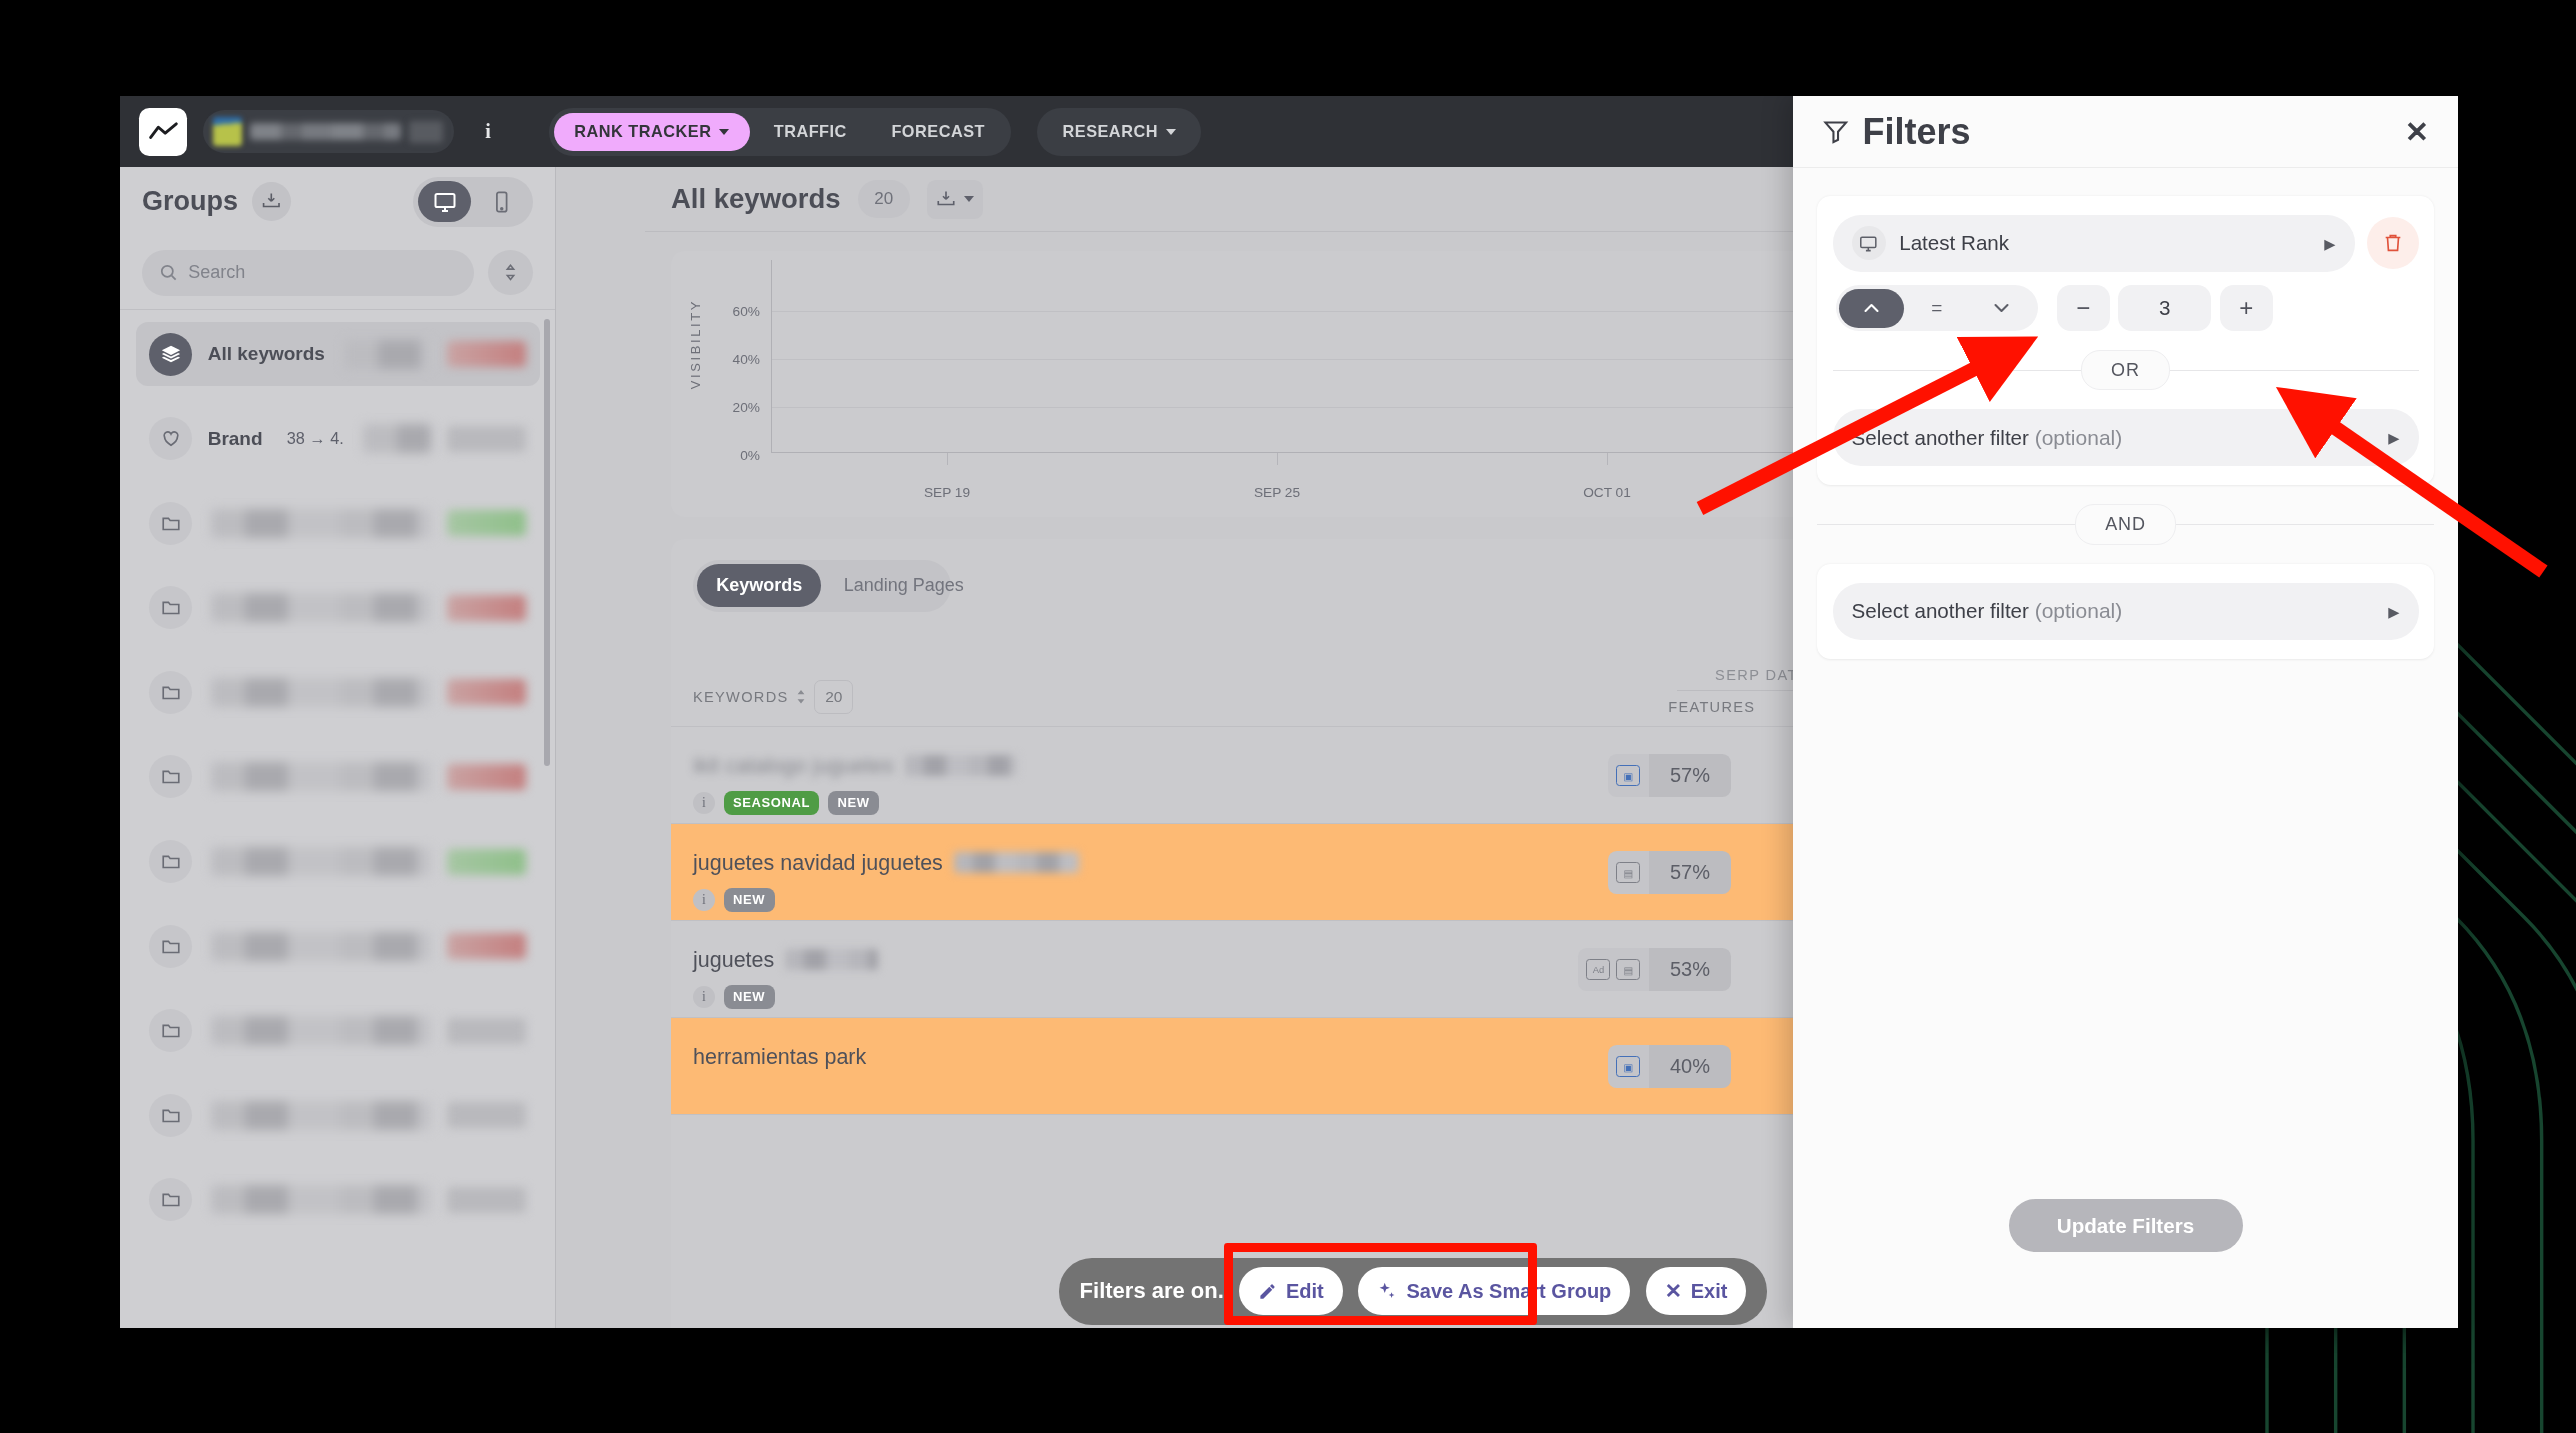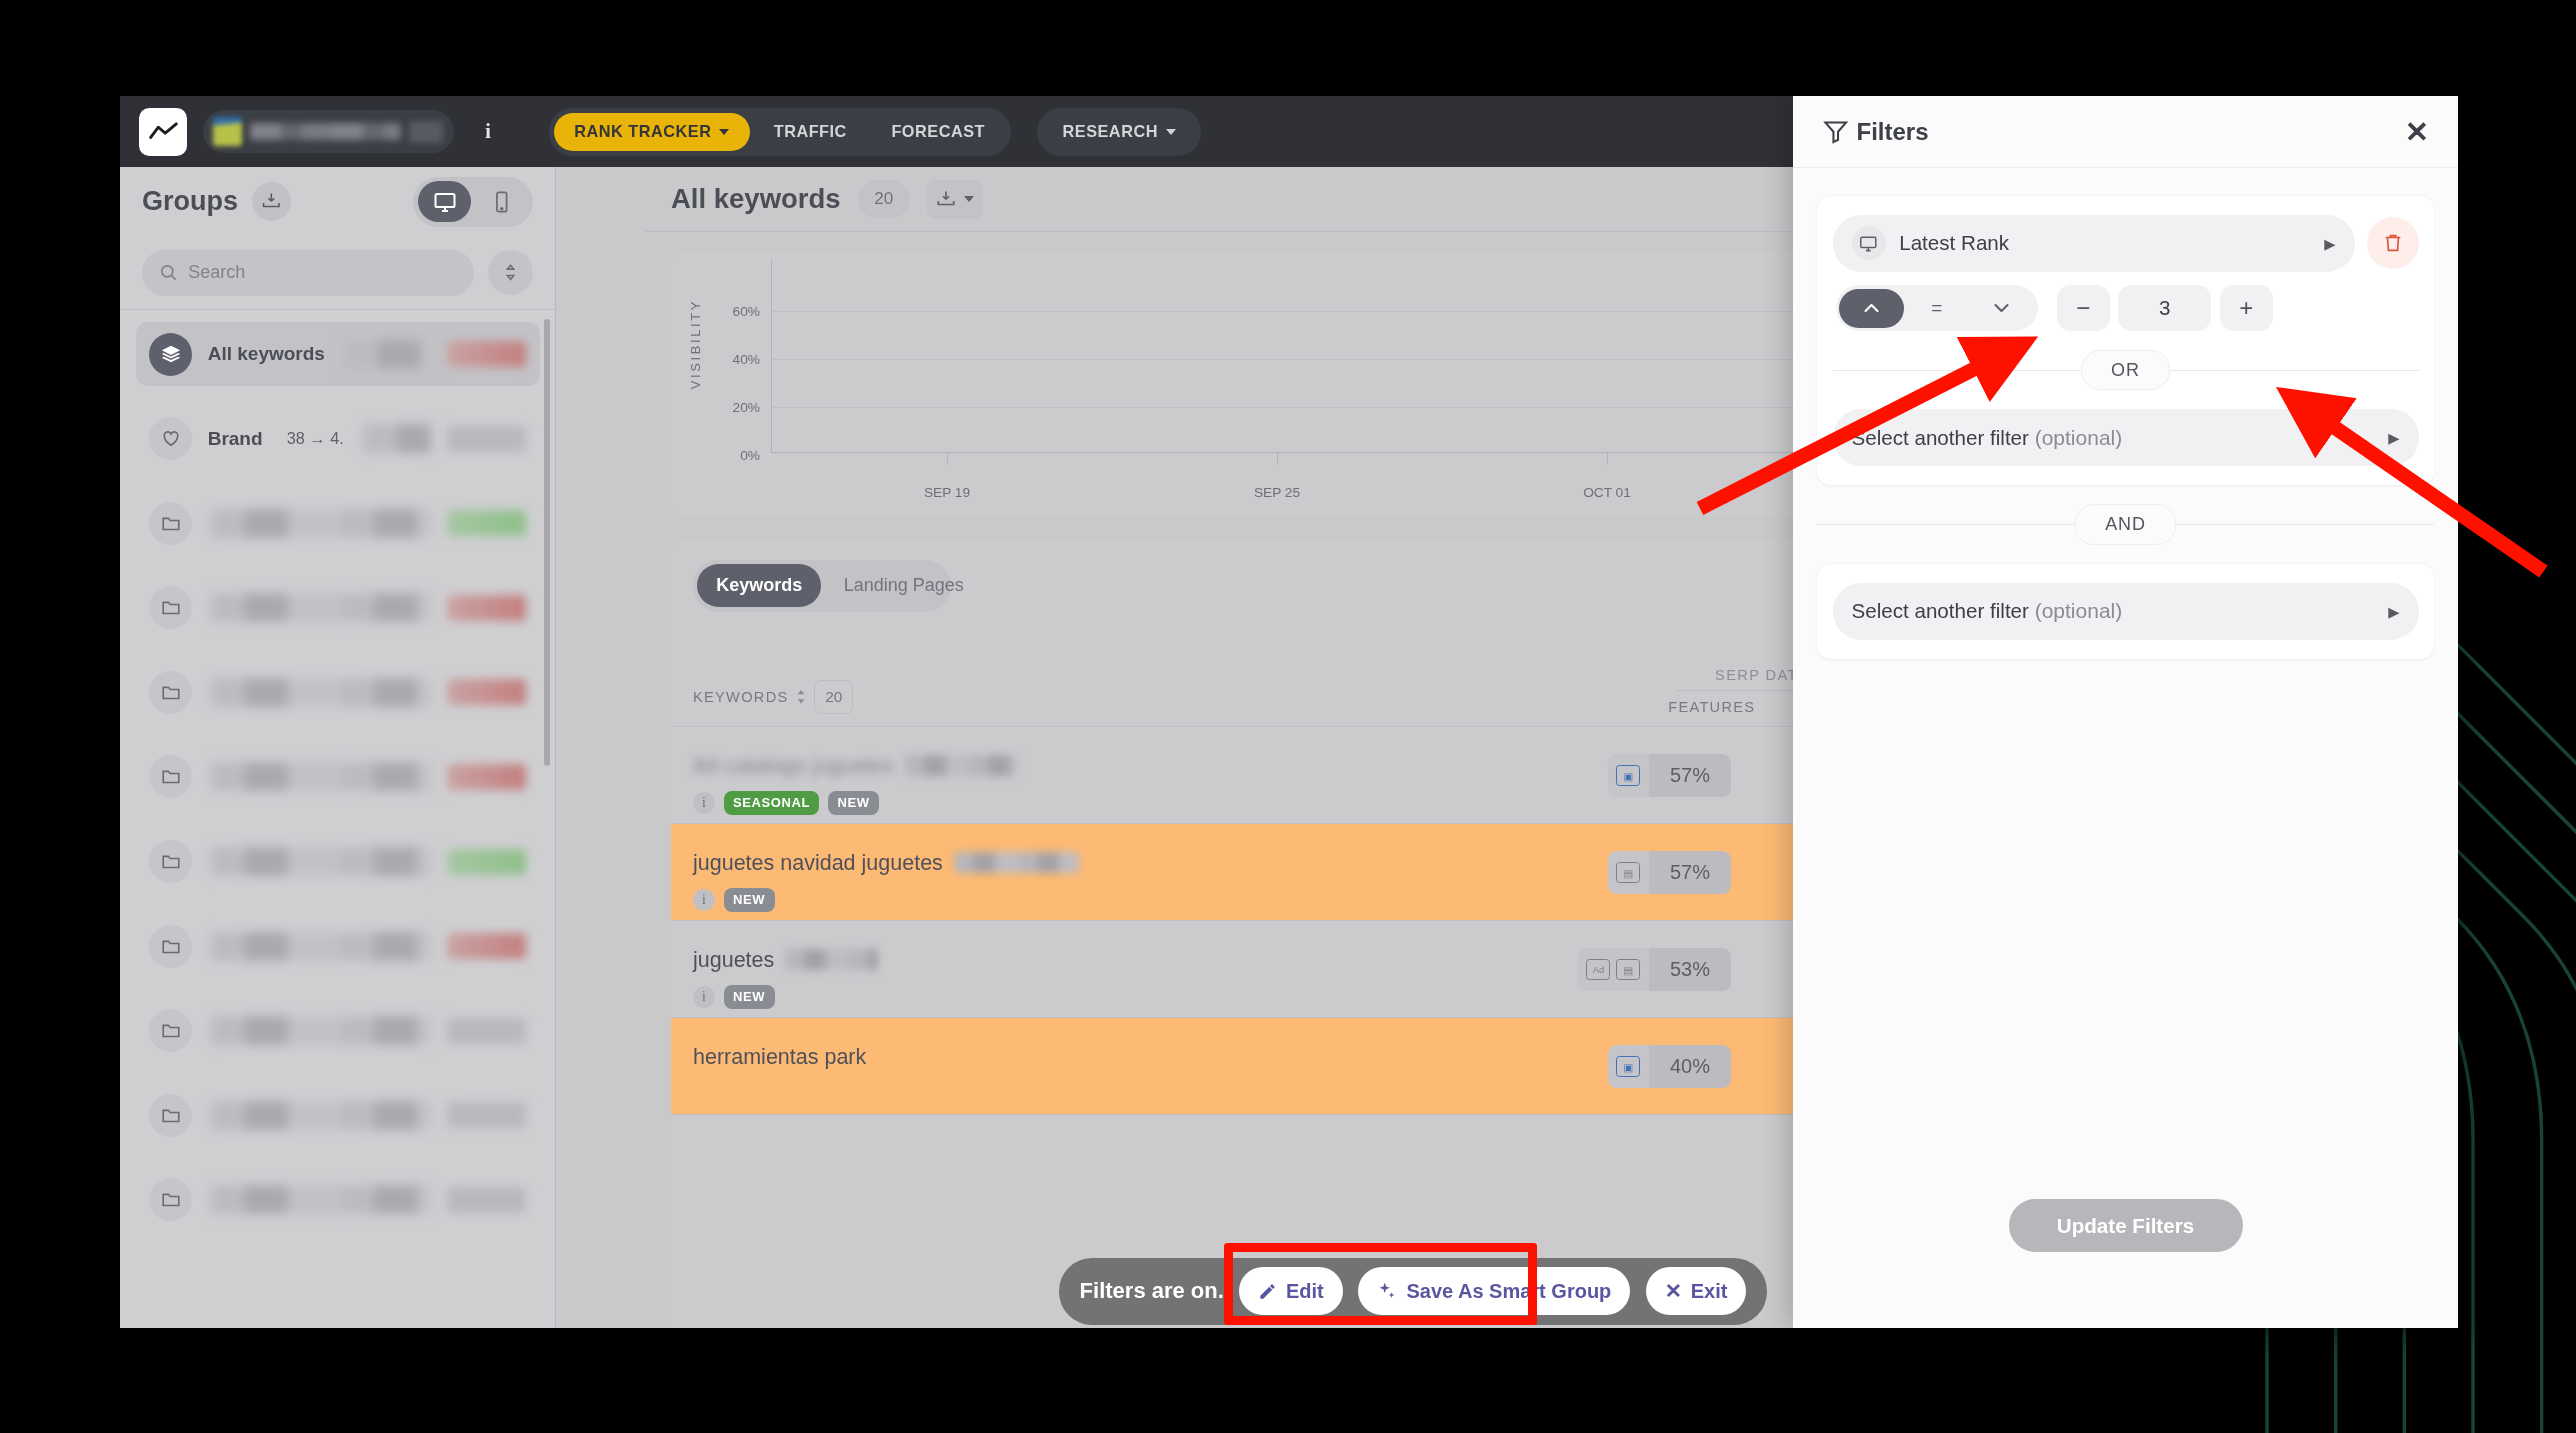--- a/index.html
+++ b/index.html
@@ -62,21 +62,21 @@
     margin-left: 45px; height: 48px;
     background: #3b3e44; border-radius: 24px;
     display: flex; align-items: center; padding: 0 5.2px; gap: 3.4px;
   }
   .nav-tab {
     height: 38px; padding: 0 20.6px; border-radius: 19px;
     display: flex; align-items: center; gap: 7.7px;
     color: #d3d5d8; font-size: 16.3px; font-weight: bold; letter-spacing: 0.5px;
     white-space: nowrap;
   }
-  .nav-tab.active { background: #eab308; color: #33353a; }
+  .nav-tab.active { background: #f0abfc; color: #33353a; }
   .caret { width: 0; height: 0; border-left: 5.2px solid transparent;
     border-right: 5.2px solid transparent; border-top: 6px solid currentColor; }
   #nav-research {
     margin-left: 26px; height: 48px; background: #3b3e44; border-radius: 24px;
     display: flex; align-items: center; padding: 0 5.2px;
   }
   #topbar-right { position: absolute; right: 24px; top: 19px; display: flex; gap: 22px; }
   .blur-chip { height: 33px; border-radius: 6.9px; filter: blur(4.3px);
     background: repeating-linear-gradient(90deg,#5a5d63 0 12px,#7d8087 12px 22px,#4e5157 22px 38px); }
 
@@ -208,21 +208,21 @@
     display: flex; align-items: center; justify-content: center; font-size: 20px; color: #5c5e67; }
 
   
   #filters-panel {
     position: absolute; left: 1793px; top: 96px;
     width: 665px; height: 1232px; background: #fbfbfb;
     box-shadow: -6.9px 0 24px rgba(0,0,0,.18);
   }
   #filters-head { height: 72px; display: flex; align-items: center; padding: 0 29px;
     border-bottom: 0.9px solid #ececec; }
-  #filters-title { font-size: 24px; font-weight: bold; color: #3e4048; margin-left: 7px; }
+  #filters-title { font-size: 36px; font-weight: bold; color: #3e4048; margin-left: 13px; }
   #filters-close { margin-left: auto; font-size: 29px; color: #3e4048; font-weight: bold; }
 
   .filter-card { margin: 27.5px 24px 0 24px; background: #fff; border-radius: 13.7px; padding: 19px 15.5px;
     box-shadow: 0 0.9px 2.6px rgba(0,0,0,.07); }
   .filter-row { height: 57px; border-radius: 28px; background: #f1f1f3; display: flex;
     align-items: center; padding: 0 19px; gap: 13.7px; }
   .filter-row .f-ico { width: 34px; height: 34px; border-radius: 50%; background: #e8e8ea;
     display: flex; align-items: center; justify-content: center; color: #5d5f68; flex: none; }
   .f-label { font-size: 20.6px; color: #3e4048; }
   .f-label .opt { color: #8a8c93; font-size: 21px; }

